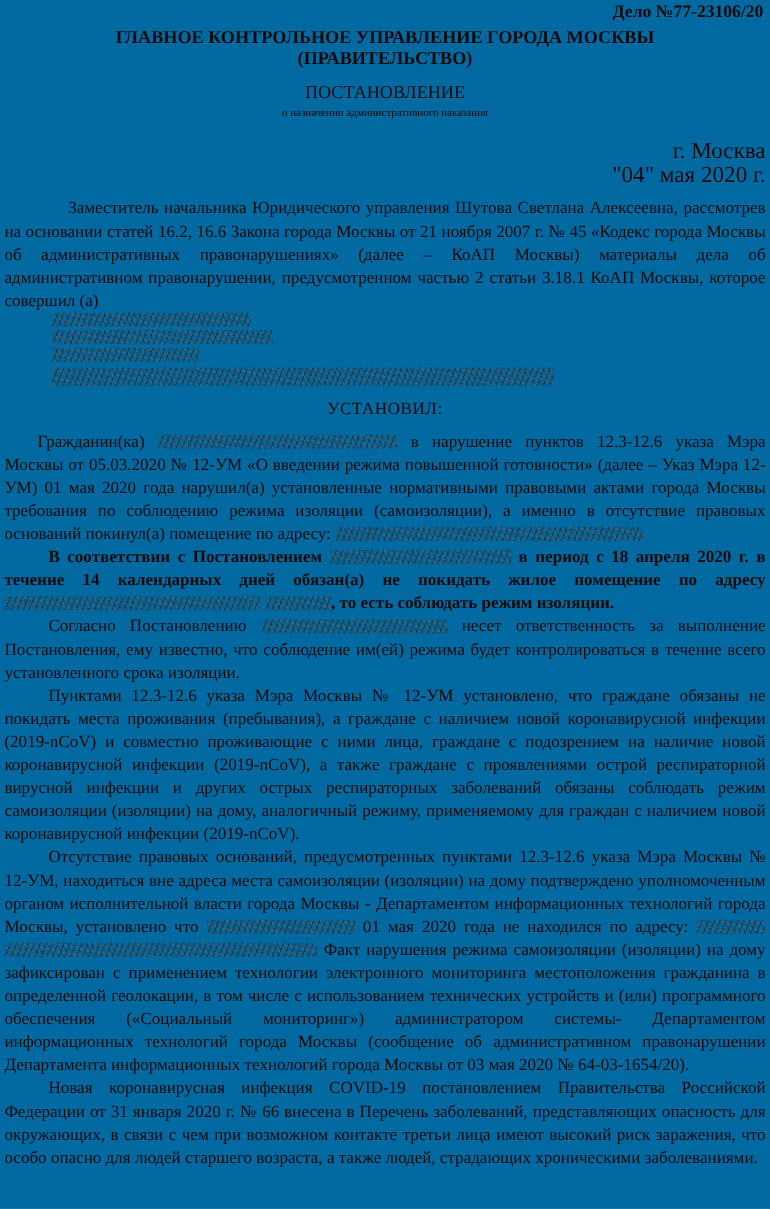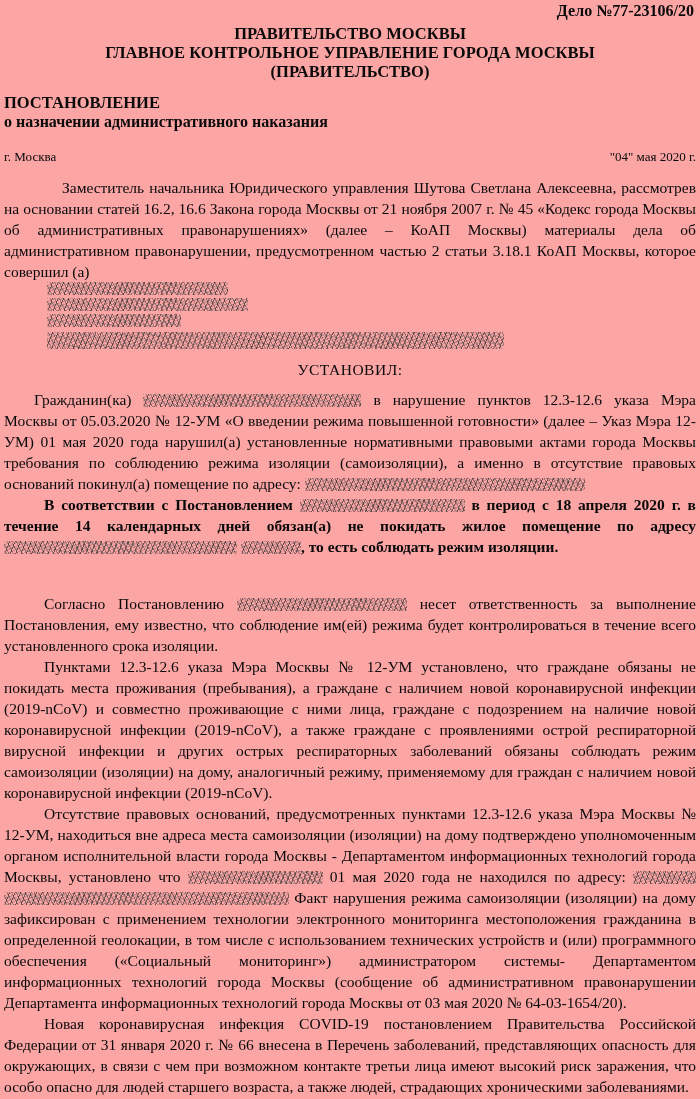--- a/index.html
+++ b/index.html
@@ -1,21 +1,21 @@
 <!DOCTYPE html>
 <html><head>
 <meta charset="utf-8">
 <style>
   html,body{margin:0;padding:0;background:#ffffff;}
   .page{
     position:relative;
     width:700px;
     height:1099px;
     box-sizing:border-box;
-    background:#fca5a5;
+    background:#0369a1;
     color:#0a0a0a;
     font-family:"Liberation Serif","DejaVu Serif",serif;
     font-size:15.5px;
     line-height:21px;
     padding:2px 4px 0 4px;
     overflow:hidden;
   }
   .case-line{
     text-align:right;
     font-weight:bold;
@@ -25,31 +25,33 @@
   }
   .org-block{
     margin-top:4px;
     text-align:center;
     font-weight:bold;
     font-size:16.5px;
     line-height:19px;
   }
   .doc-title-block{
     margin-top:12px;
-    font-weight:bold;
+    text-align:center;
+    font-weight:normal;
     line-height:19px;
   }
   .doc-title{font-size:16.5px;}
-  .doc-subtitle{font-size:16px;}
+  .doc-subtitle{font-size:10px;}
   .city-date{
     margin-top:15px;
     display:flex;
     justify-content:space-between;
-    align-items:center;
-    font-size:13px;
+    align-items:flex-end;
+    font-size:21px;
+    flex-direction:column;
   }
   .body{
     margin-top:10px;
   }
   .para{
     margin:0;
     text-align:justify;
     text-indent:40px;
   }
   .heading{
@@ -77,21 +79,20 @@
   }
   .scribble-block .redact:last-child{height:17px;margin-top:5px;}
 </style>
 </head>
 <body>
 
 <div class="page">
   <div class="case-line">Дело №77-23106/20</div>
 
   <div class="org-block">
-    <div>ПРАВИТЕЛЬСТВО МОСКВЫ</div>
     <div>ГЛАВНОЕ КОНТРОЛЬНОЕ УПРАВЛЕНИЕ ГОРОДА МОСКВЫ</div>
     <div>(ПРАВИТЕЛЬСТВО)</div>
   </div>
 
   <div class="doc-title-block">
     <div class="doc-title">ПОСТАНОВЛЕНИЕ</div>
     <div class="doc-subtitle">о назначении административного наказания</div>
   </div>
 
   <div class="city-date">
@@ -103,18 +104,18 @@
       <p class="para" style="text-indent: 58px;">Заместитель начальника Юридического управления Шутова Светлана Алексеевна, рассмотрев на основании статей 16.2, 16.6 Закона города Москвы от 21 ноября 2007 г. № 45 «Кодекс города Москвы об административных правонарушениях» (далее – КоАП Москвы) материалы дела об административном правонарушении, предусмотренном частью 2 статьи 3.18.1 КоАП Москвы, которое совершил (а)</p>
       <div class="scribble-block">
         <div class="redact" style="width: 181px;"></div>
         <div class="redact" style="width: 201px;"></div>
         <div class="redact" style="width: 134px;"></div>
         <div class="redact" style="width: 457px;"></div>
       </div>
       <div class="heading">УСТАНОВИЛ:</div>
       <p class="para" style="text-indent: 30px;">Гражданин(ка) <span class="redact" style="width: 218px;"></span> в нарушение пунктов 12.3-12.6 указа Мэра Москвы от 05.03.2020 № 12-УМ «О введении режима повышенной готовности» (далее – Указ Мэра 12-УМ) 01 мая 2020 года нарушил(а) установленные нормативными правовыми актами города Москвы требования по соблюдению режима изоляции (самоизоляции), а именно в отсутствие правовых оснований покинул(а) помещение по адресу: <span class="redact" style="width: 280px;"></span></p>
       <p class="para" style="text-indent: 40px; font-weight: bold;">В соответствии с Постановлением <span class="redact" style="width: 165px;"></span> в период с 18 апреля 2020 г. в течение 14 календарных дней обязан(а) не покидать жилое помещение по адресу <span class="redact" style="width: 233px;"></span> <span class="redact" style="width: 60px;"></span>, то есть соблюдать режим изоляции.</p>
-      <p class="para" style="text-indent: 40px; margin-top: 36px;">Согласно Постановлению <span class="redact" style="width: 170px;"></span> несет ответственность за выполнение Постановления, ему известно, что соблюдение им(ей) режима будет контролироваться в течение всего установленного срока изоляции.</p>
+      <p class="para" style="text-indent: 40px;">Согласно Постановлению <span class="redact" style="width: 170px;"></span> несет ответственность за выполнение Постановления, ему известно, что соблюдение им(ей) режима будет контролироваться в течение всего установленного срока изоляции.</p>
       <p class="para" style="text-indent: 40px;">Пунктами 12.3-12.6 указа Мэра Москвы № 12-УМ установлено, что граждане обязаны не покидать места проживания (пребывания), а граждане с наличием новой коронавирусной инфекции (2019-nCoV) и совместно проживающие с ними лица, граждане с подозрением на наличие новой коронавирусной инфекции (2019-nCoV), а также граждане с проявлениями острой респираторной вирусной инфекции и других острых респираторных заболеваний обязаны соблюдать режим самоизоляции (изоляции) на дому, аналогичный режиму, применяемому для граждан с наличием новой коронавирусной инфекции (2019-nCoV).</p>
       <p class="para" style="text-indent: 40px;">Отсутствие правовых оснований, предусмотренных пунктами 12.3-12.6 указа Мэра Москвы № 12-УМ, находиться вне адреса места самоизоляции (изоляции) на дому подтверждено уполномоченным органом исполнительной власти города Москвы - Департаментом информационных технологий города Москвы, установлено что <span class="redact" style="width: 135px;"></span> 01 мая 2020 года не находился по адресу: <span class="redact" style="width: 63px;"></span> <span class="redact" style="width: 285px;"></span> Факт нарушения режима самоизоляции (изоляции) на дому зафиксирован с применением технологии электронного мониторинга местоположения гражданина в определенной геолокации, в том числе с использованием технических устройств и (или) программного обеспечения («Социальный мониторинг») администратором системы- Департаментом информационных технологий города Москвы (сообщение об административном правонарушении Департамента информационных технологий города Москвы от 03 мая 2020 № 64-03-1654/20).</p>
       <p class="para" style="text-indent: 40px;">Новая коронавирусная инфекция COVID-19 постановлением Правительства Российской Федерации от 31 января 2020 г. № 66 внесена в Перечень заболеваний, представляющих опасность для окружающих, в связи с чем при возможном контакте третьи лица имеют высокий риск заражения, что особо опасно для людей старшего возраста, а также людей, страдающих хроническими заболеваниями.</p>
     </div>
 </div>
 
 </body></html>

